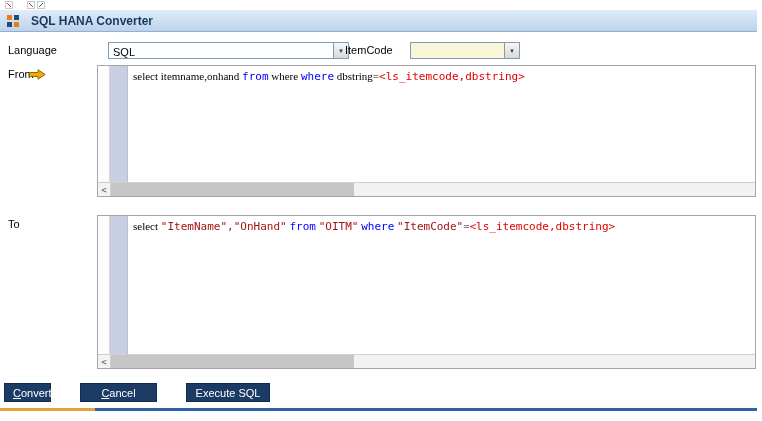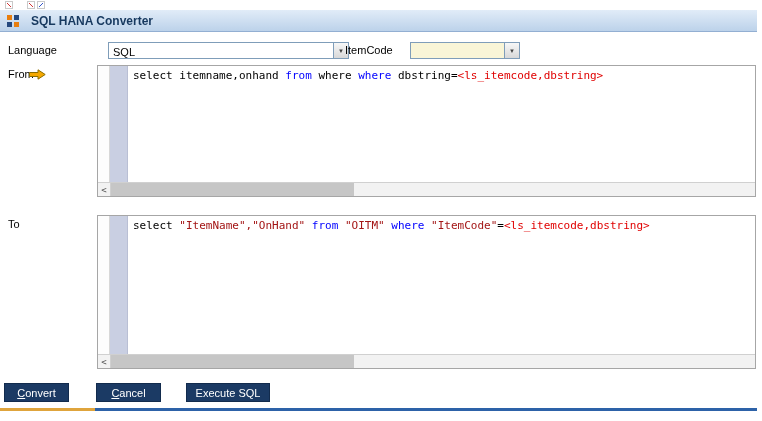--- a/index.html
+++ b/index.html
@@ -53,36 +53,36 @@
 
   
   .editor{position:absolute;border:1px solid #a6a6a6;background:#fff;display:flex;flex-direction:column;}
   #from-editor{left:97px;top:65px;width:659px;height:132px;}
   #to-editor{left:97px;top:215px;width:659px;height:154px;}
   .editor-body{flex:1;display:flex;min-height:0;}
   .vscroll{width:12px;background:#fdfdfd;border-right:1px solid #d8d8d8;}
   .gutter{width:18px;background:#c9cfe2;border-right:1px solid #b9bfd4;}
   .code{flex:1;font-family:"DejaVu Sans Mono",monospace;font-size:11px;line-height:14px;
     padding:3px 0 0 5px;white-space:pre;overflow:hidden;}
-  .seg-plain{color:var(--plain);}
+  .seg-plain{color:var(--plain);font-family:Liberation Serif, serif;}
   .seg-keyword{color:var(--keyword);}
   .seg-string{color:var(--string);}
   .seg-param{color:var(--param);}
   .hscroll{height:14px;border-top:1px solid #d0d0d0;background:#f2f2f2;position:relative;}
   .hs-btn{position:absolute;left:0;top:0;width:13px;height:100%;background:#f2f2f2;border-right:1px solid #d0d0d0;
     font-family:"DejaVu Sans Mono",monospace;font-size:9px;color:#555;
     display:flex;align-items:center;justify-content:center;cursor:default;}
   .hs-thumb{position:absolute;left:13px;top:0;width:243px;height:100%;background:#c6c6c6;}
 
   
   .btn{position:absolute;top:383px;height:19px;background:var(--button-bg);color:#fff;
     border:1px solid #122b4d;font-size:11px;font-family:"Liberation Sans",sans-serif;
     padding:0 8px;cursor:pointer;}
-  #btn-convert{left:4px;width:65px;}
-  #btn-cancel{left:96px;width:65px;}
+  #btn-convert{left:4px;width:47px;}
+  #btn-cancel{left:80px;width:77px;}
   #btn-execute{left:186px;width:84px;}
 
   
   .bottom-bar{position:absolute;left:0;top:408px;width:757px;height:3px;display:flex;}
   .bottom-gold{width:95px;background:var(--gold);}
   .bottom-blue{flex:1;background:var(--blue);}
 </style>
 </head>
 <body>
 

